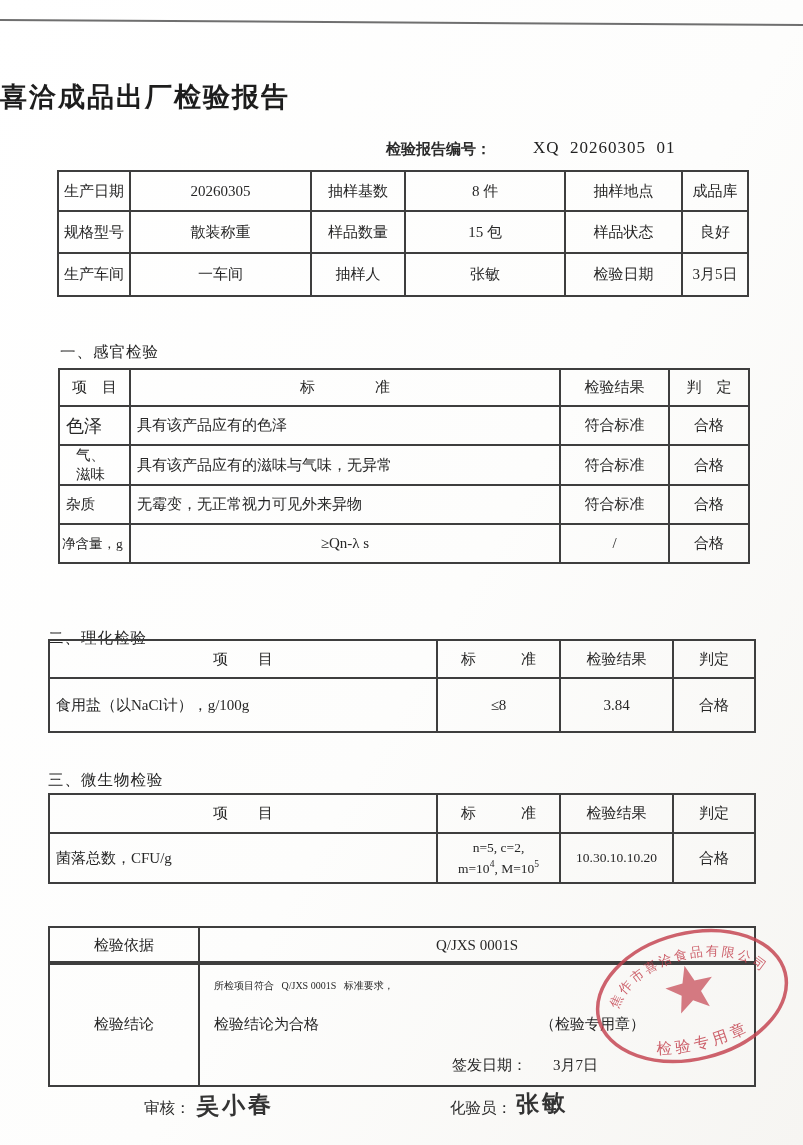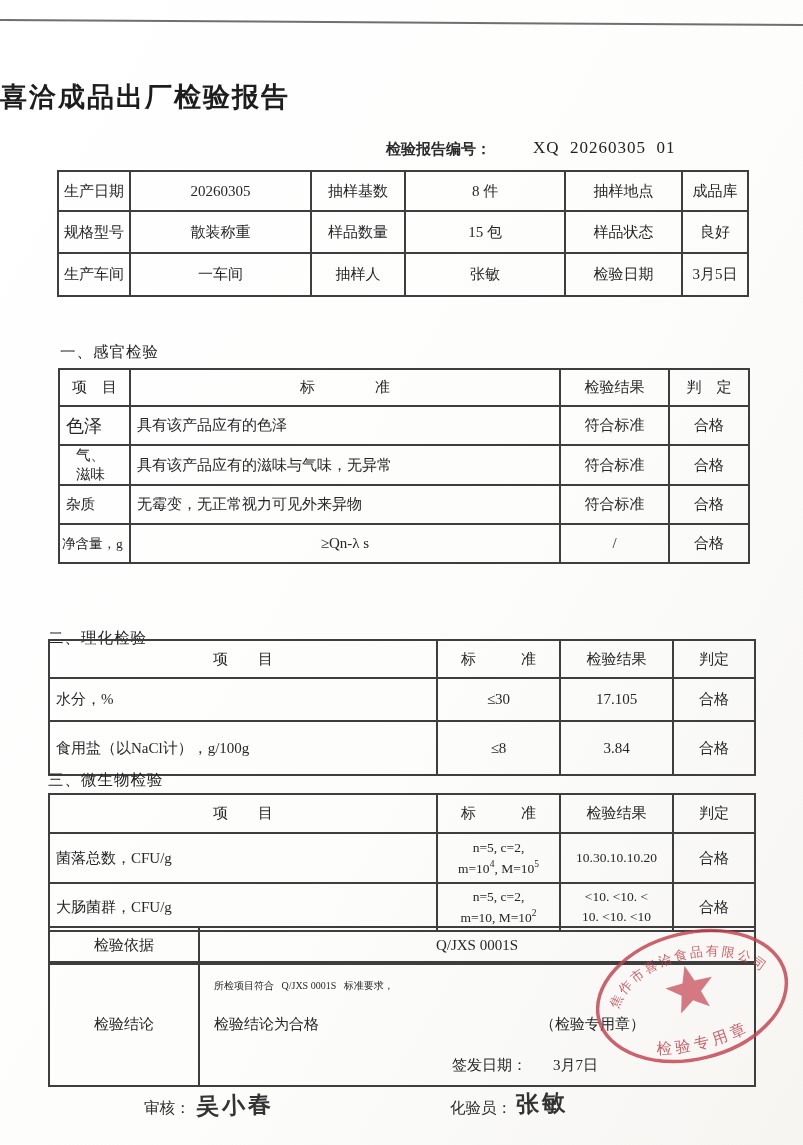--- a/index.html
+++ b/index.html
@@ -153,26 +153,20 @@
         <col style="width:113px">
         <col style="width:82px">
       </colgroup>
     <tbody>
         <tr style="height:38px">
       <td class="c">项　　目</td>
       <td class="c">标　　　准</td>
       <td class="c">检验结果</td>
       <td class="c">判定</td>
     </tr>
-    <tr style="height:43px">
-      <td>水分，%</td>
-      <td class="c">≤30</td>
-      <td class="c">17.105</td>
-      <td class="c">合格</td>
-    </tr>
     <tr style="height:54px">
       <td>食用盐（以NaCl计），g/100g</td>
       <td class="c">≤8</td>
       <td class="c">3.84</td>
       <td class="c">合格</td>
     </tr>
   </tbody>
     </table>
 
   <div class="section-heading" style="left:48px; top:770px;">三、微生物检验</div>
@@ -192,32 +186,20 @@
       <td class="c">判定</td>
     </tr>
     <tr style="height:50px">
       <td>菌落总数，CFU/g</td>
       <td class="c std-small">
         <div>n=5, c=2,</div>
         <div><span>m=10</span><sup>4</sup><span>, M=10</span><sup>5</sup></div>
       </td>
       <td class="c res-small">
         <div>10.30.10.10.20</div>
-      </td>
-      <td class="c">合格</td>
-    </tr>
-    <tr style="height:48px">
-      <td>大肠菌群，CFU/g</td>
-      <td class="c std-small">
-        <div>n=5, c=2,</div>
-        <div><span>m=10, M=10</span><sup>2</sup><span></span><sup></sup></div>
-      </td>
-      <td class="c res-small">
-        <div>&lt;10. &lt;10. &lt;</div>
-        <div>10. &lt;10. &lt;10</div>
       </td>
       <td class="c">合格</td>
     </tr>
   </tbody>
     </table>
 
   <table style="left:48px; top:926px; width:706px;">
     <colgroup>
         <col style="width:150px">
         <col style="width:556px">

